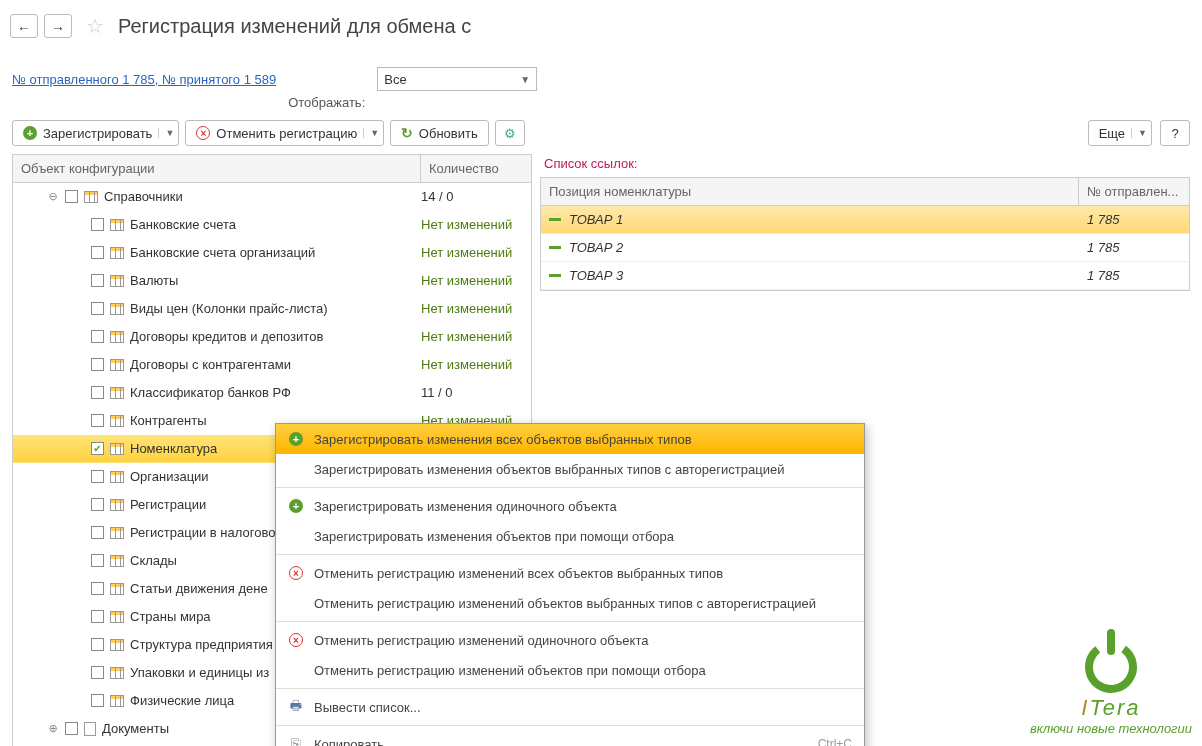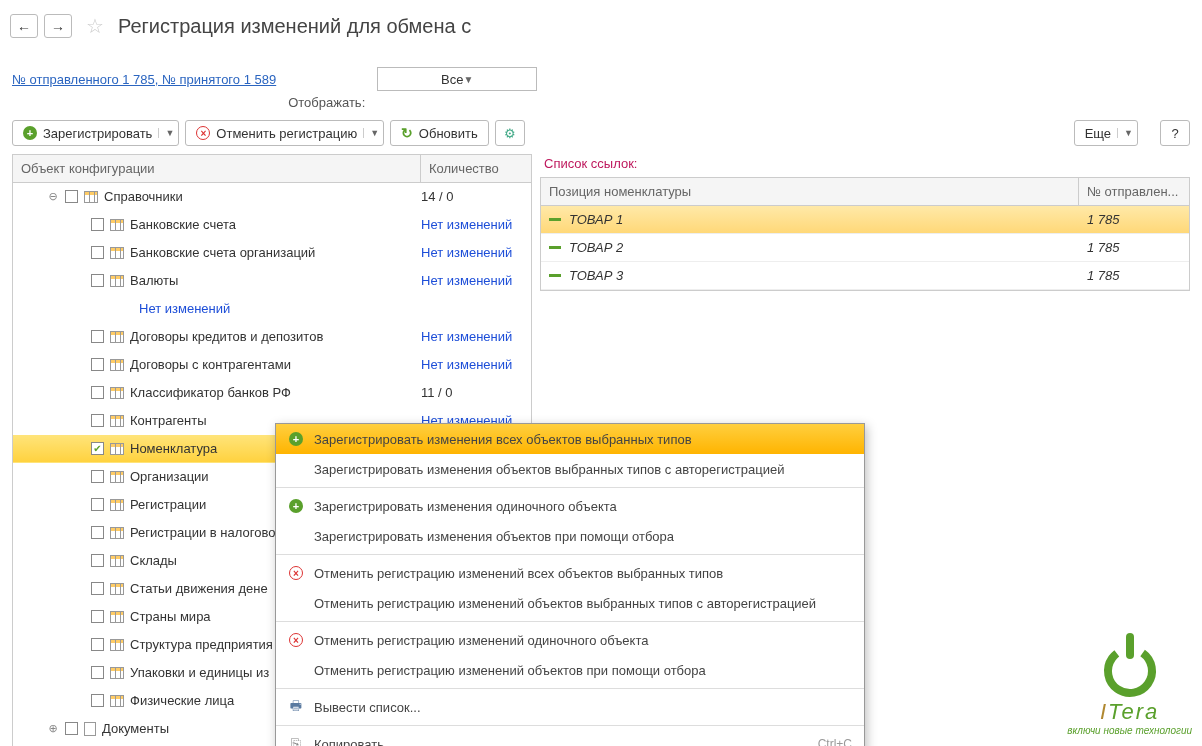--- a/index.html
+++ b/index.html
@@ -32,21 +32,21 @@
   .title { font-size: 20px; color: #444; font-weight: 400; }
   .sub-row {
     display: flex; align-items: center;
     padding: 0 12px 10px 12px;
     gap: 12px;
   }
   .link-numbers { color: #2b65c0; text-decoration: underline; cursor: pointer; font-size: 13px; }
   .label-txt { color: #555; margin-top: 47px; }
   .select-box {
     border: 1px solid #bbb; height: 24px; width: 160px;
-    display: flex; align-items: center; justify-content: center;
+    display: flex; align-items: center; justify-content: space-between;
     padding: 0 6px; background: #fff;
   }
   .select-box .arrow { color: #666; font-size: 10px; }
   .toolbar {
     display: flex; align-items: center;
     padding: 0 12px 8px 12px;
     gap: 6px;
     position: relative;
   }
   .btn {
@@ -60,21 +60,21 @@
   .btn.split { padding-right: 4px; }
   .btn .caret { border-left: 1px solid #ccc; padding-left: 6px; font-size: 9px; color: #666; }
   .plus-ico { width: 14px; height: 14px; background: #5aa02c; border-radius: 50%; display: inline-flex; align-items: center; justify-content: center; color: #fff; font-size: 11px; font-weight: bold; }
   .x-ico { width: 14px; height: 14px; background: #fff; border: 1px solid #d33; border-radius: 50%; display: inline-flex; align-items: center; justify-content: center; color: #d33; font-size: 10px; font-weight: bold; }
   .refresh-ico { color: #5aa02c; font-size: 14px; font-weight: bold; }
   .mini-btn {
     border: 1px solid #bbb; width: 30px; height: 26px;
     display: flex; align-items: center; justify-content: center;
     background: #fff; border-radius: 3px; cursor: pointer;
   }
-  .toolbar-right { margin-left: auto; display: flex; gap: 22px; }
+  .toolbar-right { margin-left: auto; display: flex; gap: 8px; }
   .content {
     display: flex;
     height: calc(100% - 130px);
     padding: 0 12px;
     gap: 8px;
   }
   .left-panel { width: 520px; display: flex; flex-direction: column; border: 1px solid #ccc; }
   .right-panel { flex: 1; display: flex; flex-direction: column; }
   .panel-header {
     display: flex; background: #f5f5f5;
@@ -86,21 +86,21 @@
   .ph-col.c2 { width: 110px; }
   .tree { overflow-y: auto; flex: 1; position: relative; }
   .tree-row {
     display: flex; align-items: center;
     height: 28px; padding-left: 8px;
     border-bottom: 1px solid transparent;
     cursor: pointer;
   }
   .tree-row .name { flex: 1; display: flex; align-items: center; gap: 6px; }
   .tree-row .cnt { width: 110px; padding-right: 10px; color: #333; }
-  .tree-row .cnt.grey { color: #1d4ed8; margin-left: 48px; }
+  .tree-row .cnt.grey { color: #4d7c0f; }
   .tree-row.selected { background: linear-gradient(#ffe47a, #ffd23f); }
   .tree-row.lvl1 { padding-left: 34px; }
   .tree-row.lvl2 { padding-left: 78px; }
   .chk { width: 13px; height: 13px; border: 1px solid #888; background: #fff; display: inline-flex; align-items: center; justify-content: center; font-size: 10px; color: #5aa02c; }
   .grid-ico { width: 14px; height: 12px; display: inline-block; background: linear-gradient(#fc6 33%, #fff 33%); border: 1px solid #999; position: relative; }
   .grid-ico::before { content:""; position:absolute; left:4px; top:0; bottom:0; width:1px; background:#999; }
   .grid-ico::after { content:""; position:absolute; left:9px; top:0; bottom:0; width:1px; background:#999; }
   .doc-ico { width: 12px; height: 14px; border: 1px solid #999; background: #fff; display: inline-block; position: relative; }
   .expand { width: 12px; font-size: 11px; color: #888; display: inline-block; text-align: center; }
   .right-title { color: #be185d; padding: 2px 4px 6px 4px; }
@@ -132,21 +132,21 @@
   .cm-item .cm-text { flex: 1; color: #444; }
   .cm-item .cm-shortcut { color: #999; font-size: 12px; }
   .cm-sep { height: 1px; background: #ddd; margin: 3px 0; }
   .logo {
     position: absolute; right: 10px; bottom: 10px;
     text-align: center;
   }
   .logo svg { display: block; margin: 0 auto; }
   .logo-text { font-size: 22px; color: #5aa02c; font-style: italic; letter-spacing: 2px; }
   .logo-text .first { color: #b08830; }
-  .logo-sub { font-size: 10px; color: #5aa02c; font-style: italic; }
+  .logo-sub { font-size: 13px; color: #5aa02c; font-style: italic; }
   .print-ico { color: #5a7aa0; }
   .copy-ico { color: #888; }
 </style>
 </head>
 <body>
 
 <div class="header">
   <div class="nav-btn">←</div>
   <div class="nav-btn">→</div>
   <span class="star-icon">☆</span>
@@ -225,20 +225,25 @@
           </div>
           <div class="tree-row lvl2">
     <div class="name">
       <span class="chk"></span>
       <span class="grid-ico"></span>
       <span>Валюты</span>
     </div>
     <div class="cnt grey">Нет изменений</div>
           </div>
           <div class="tree-row lvl2">
+    <div class="name">
+      <span class="chk"></span>
+      <span class="grid-ico"></span>
+      <span>Виды цен (Колонки прайс-листа)</span>
+    </div>
     <div class="cnt grey">Нет изменений</div>
           </div>
           <div class="tree-row lvl2">
     <div class="name">
       <span class="chk"></span>
       <span class="grid-ico"></span>
       <span>Договоры кредитов и депозитов</span>
     </div>
     <div class="cnt grey">Нет изменений</div>
           </div>

